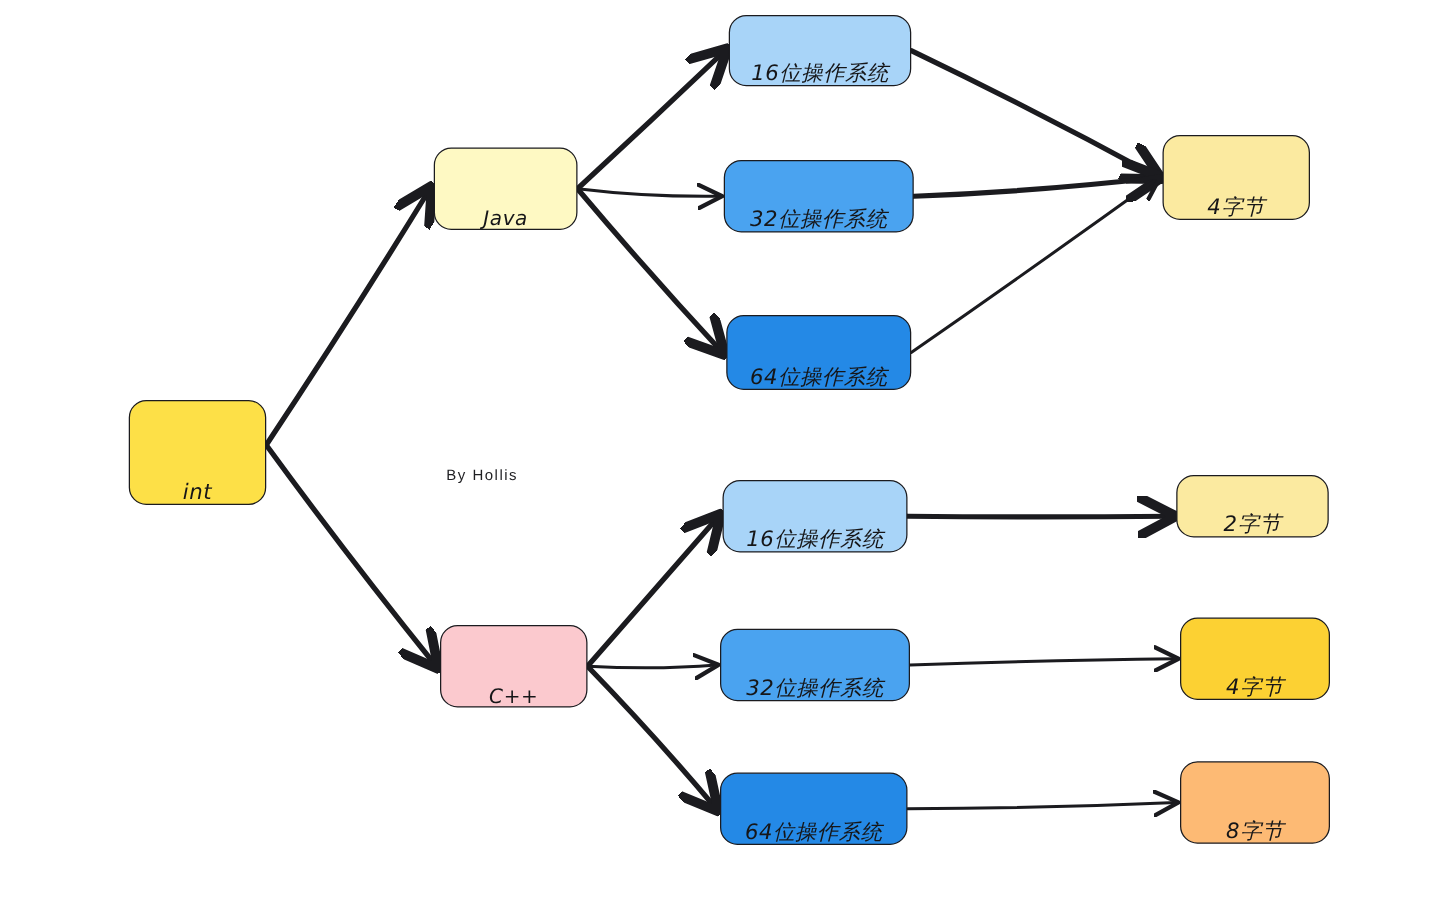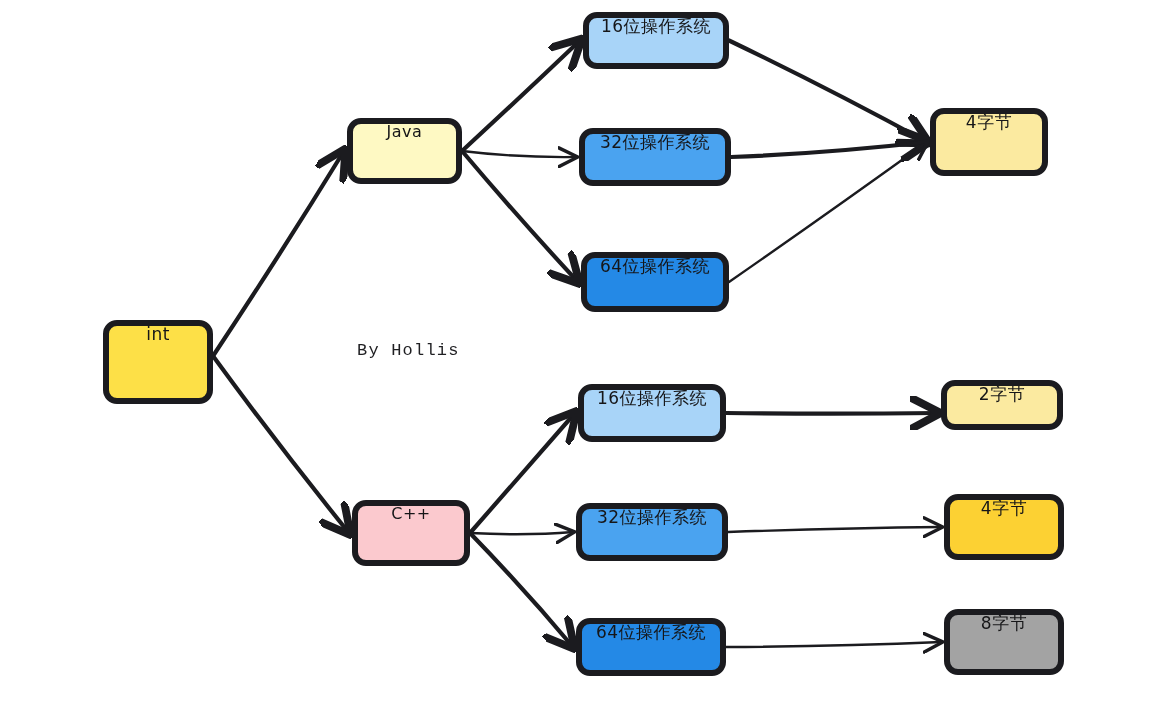--- a/index.html
+++ b/index.html
@@ -16,42 +16,44 @@
   }
   #canvas {
     position: absolute;
     inset: 0;
     width: 1156px;
     height: 720px;
   }
   .node {
     position: absolute;
     box-sizing: border-box;
-    border: 6px solid #737373;
+    border: 1px solid #737373;
     border-radius: 14px;
     display: flex;
-    align-items: flex-start;
+    align-items: flex-end;
     justify-content: center;
     color: #161618;
     letter-spacing: 0.5px;
     text-align: center;
     user-select: none;
     font-family: "DejaVu Sans", sans-serif;
+    font-style: italic;
   }
   .node-label {
     display: block;
     line-height: 1;
   }
   .watermark {
     position: absolute;
     color: #1f1f22;
-    font-size: 17px;
+    font-size: 12px;
     letter-spacing: 1.2px;
-    font-family: Liberation Mono, monospace;
+    font-family: Liberation Sans, sans-serif;
     user-select: none;
+    margin-top: 32px;
   }
 </style>
 </head>
 <body>
 
 <svg id="canvas" viewBox="0 0 1156 720" xmlns="http://www.w3.org/2000/svg">
   <defs>
     <marker id="ah" viewBox="0 0 12 12" refX="10" refY="6" markerWidth="9" markerHeight="9" orient="auto-start-reverse">
       <path d="M 0.5 0.8 L 11 6 L 0.5 11.2" fill="none" stroke="#1b1b1f" stroke-width="1.9" stroke-linecap="round" stroke-linejoin="round"></path>
     </marker>
@@ -107,18 +109,18 @@
     </div>
     <div class="node" style="left: 930px; top: 108px; width: 118px; height: 68px; background: rgb(251, 234, 160); font-size: 17px; border-color: rgb(27, 27, 31);">
       <span class="node-label">4字节</span>
     </div>
     <div class="node" style="left: 941px; top: 380px; width: 122px; height: 50px; background: rgb(251, 234, 160); font-size: 17px; border-color: rgb(27, 27, 31);">
       <span class="node-label">2字节</span>
     </div>
     <div class="node" style="left: 944px; top: 494px; width: 120px; height: 66px; background: rgb(252, 209, 51); font-size: 17px; border-color: rgb(27, 27, 31);">
       <span class="node-label">4字节</span>
     </div>
-    <div class="node" style="left: 944px; top: 609px; width: 120px; height: 66px; background: #a3a3a3; font-size: 17px; border-color: rgb(27, 27, 31);">
+    <div class="node" style="left: 944px; top: 609px; width: 120px; height: 66px; background: #fdba74; font-size: 17px; border-color: rgb(27, 27, 31);">
       <span class="node-label">8字节</span>
     </div>
   </div>
 
 <div class="watermark" style="left: 357px; top: 341px;">By Hollis</div>
 
 </body></html>

